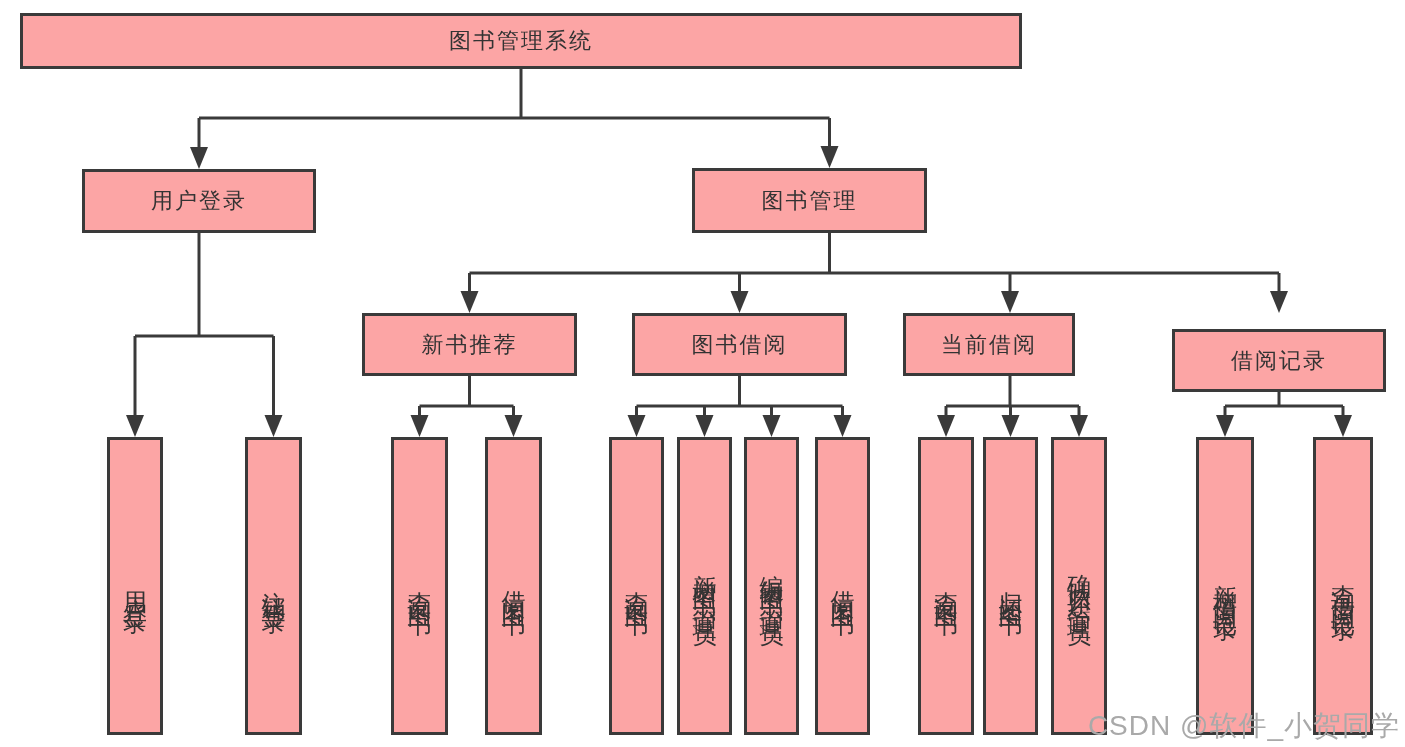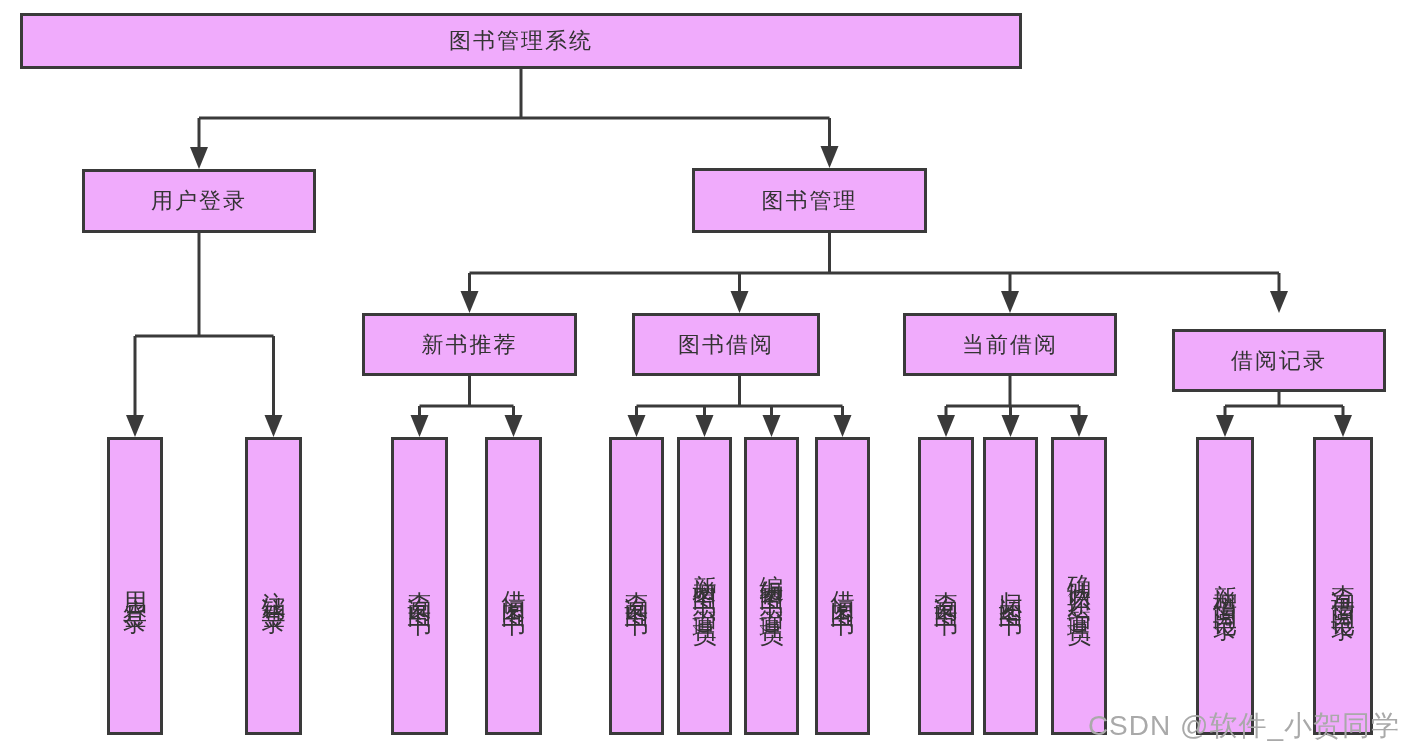--- a/index.html
+++ b/index.html
@@ -5,21 +5,21 @@
   html,body{margin:0;padding:0}
   body{
     width:1405px;height:747px;position:relative;overflow:hidden;
     background:#ffffff;
     font-family:"Liberation Sans", sans-serif;
   }
   #stage{position:absolute;left:0;top:0;width:1405px;height:747px}
   #wires{position:absolute;left:0;top:0;z-index:1}
   .node{
     position:absolute;box-sizing:border-box;z-index:2;
-    border:3px solid #3a3a3a;background:#f0abfc;
+    border:3px solid #3a3a3a;background:#fca5a5;
     display:flex;align-items:center;justify-content:center;
     color:#333333;
   }
   .node.horizontal span{font-size:22px;letter-spacing:2px;white-space:nowrap}
   .node.vertical span{
     writing-mode:vertical-rl;text-orientation:mixed;
     font-size:24px;letter-spacing:7px;line-height:1;
   }
   .watermark{
     position:absolute;right:5px;bottom:2px;z-index:6;
@@ -90,24 +90,24 @@
     </div>
     <div class="node horizontal" style="left: 82px; top: 169px; width: 234px; height: 64px; border-color: rgb(58, 58, 58);">
       <span>用户登录</span>
     </div>
     <div class="node horizontal" style="left: 692px; top: 168px; width: 235px; height: 65px; border-color: rgb(58, 58, 58);">
       <span>图书管理</span>
     </div>
     <div class="node horizontal" style="left: 362px; top: 313px; width: 215px; height: 63px; border-color: rgb(58, 58, 58);">
       <span>新书推荐</span>
     </div>
-    <div class="node horizontal" style="left: 632px; top: 313px; width: 188px; height: 63px; border-color: rgb(58, 58, 58);">
+    <div class="node horizontal" style="left: 632px; top: 313px; width: 215px; height: 63px; border-color: rgb(58, 58, 58);">
       <span>图书借阅</span>
     </div>
-    <div class="node horizontal" style="left: 903px; top: 313px; width: 214px; height: 63px; border-color: rgb(58, 58, 58);">
+    <div class="node horizontal" style="left: 903px; top: 313px; width: 172px; height: 63px; border-color: rgb(58, 58, 58);">
       <span>当前借阅</span>
     </div>
     <div class="node horizontal" style="left: 1172px; top: 313px; width: 214px; height: 63px; border-color: rgb(58, 58, 58); margin-top: 16px;">
       <span>借阅记录</span>
     </div>
     <div class="node vertical" style="left: 107px; top: 437px; width: 56px; height: 298px; border-color: rgb(58, 58, 58);">
       <span>用户登录</span>
     </div>
     <div class="node vertical" style="left: 245px; top: 437px; width: 57px; height: 298px; border-color: rgb(58, 58, 58);">
       <span>注销登录</span>

